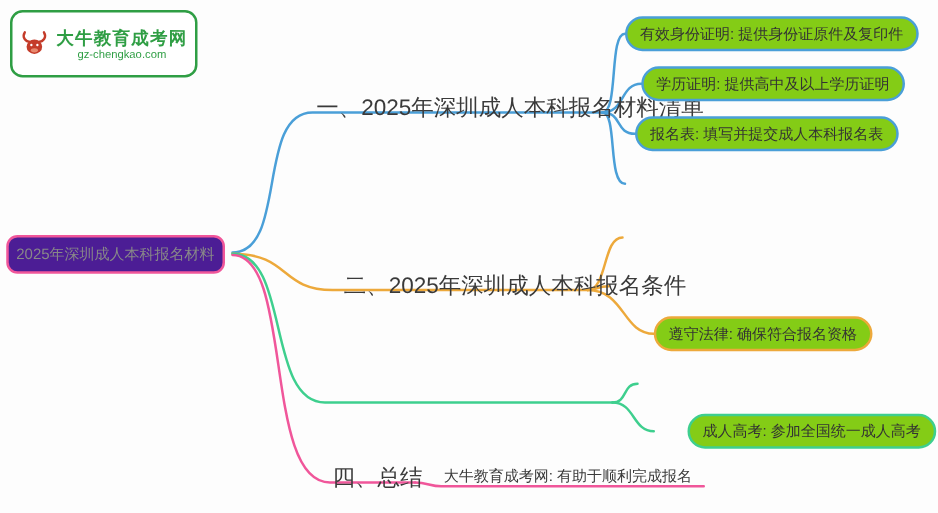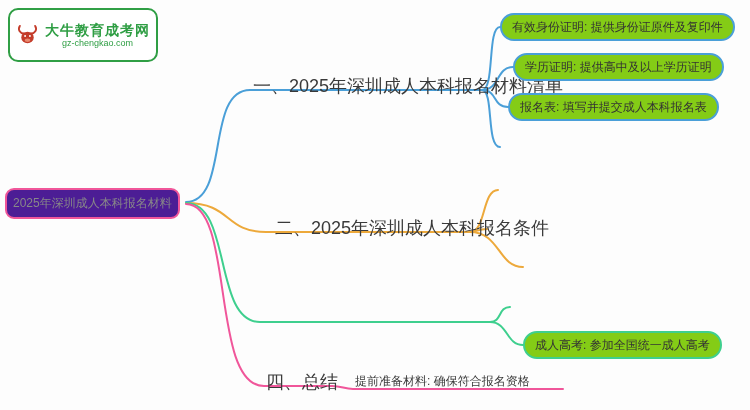--- a/index.html
+++ b/index.html
@@ -102,18 +102,19 @@
   <div class="root-node">2025年深圳成人本科报名材料</div>
 
   <div class="branch-label bl-1">一、2025年深圳成人本科报名材料清单</div>
   <div class="branch-label bl-2">二、2025年深圳成人本科报名条件</div>
   <div class="branch-label bl-4">四、总结</div>
 
   <div class="leaf blue" style="left:500px;top:13px;">有效身份证明: 提供身份证原件及复印件</div>
   <div class="leaf blue" style="left:513px;top:53px;">学历证明: 提供高中及以上学历证明</div>
   <div class="leaf blue" style="left:508px;top:93px;">报名表: 填写并提交成人本科报名表</div>
 
+  <div class="leaf orange" style="left:523px;top:253px;">遵守法律: 确保符合报名资格</div>
 
-  <div class="leaf green" style="left:523px;top:331px;">成人高考: 参加全国统一成人高考</div>
+  <div class="leaf green" style="left:550px;top:331px;">成人高考: 参加全国统一成人高考</div>
 
-  <div class="leaf-plain" style="left:355px;top:373px;">提前准备材料: 确保符合报名资格</div>
+  <div class="leaf-plain" style="left:355px;top:373px;">大牛教育成考网: 有助于顺利完成报名</div>
 
 </div>
 
 </body></html>

